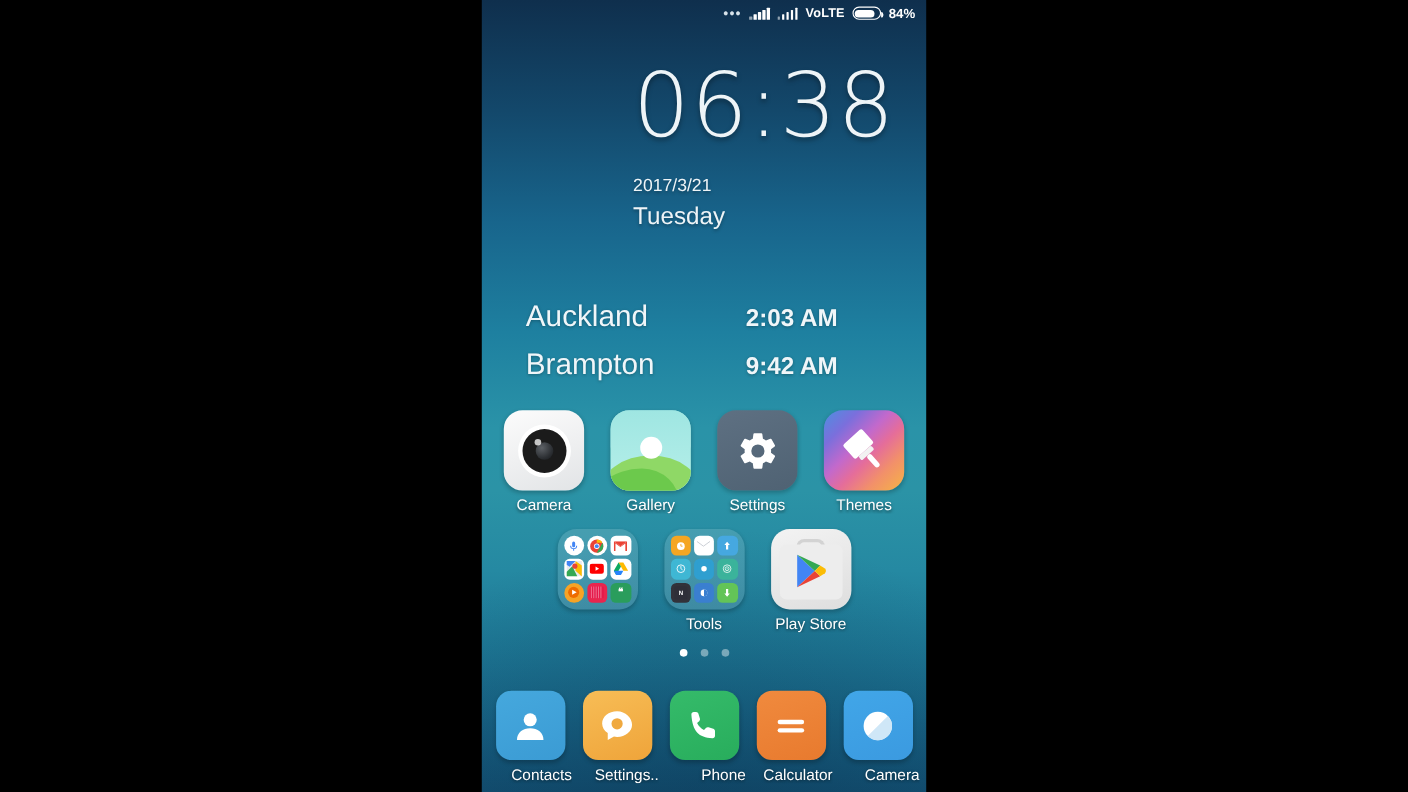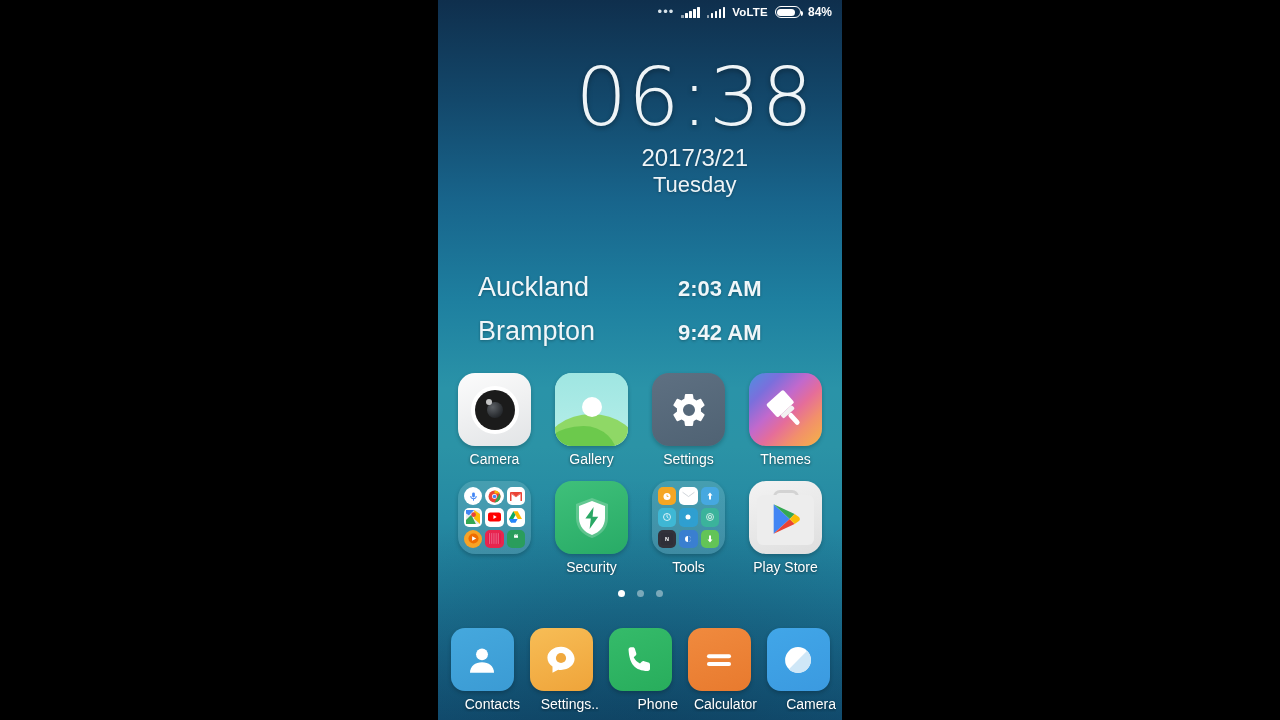--- a/index.html
+++ b/index.html
@@ -119,38 +119,38 @@
     background: #ffffff;
     border-radius: 0 2px 2px 0;
   }
   .batt-pct { font-size: 12px; font-weight: bold; color:#fff; }
 
   
   .clock-widget {
     position: absolute;
     top: 56px;
     right: 28px;
-    text-align: center;
+    text-align: left;
     z-index: 5;
   }
   .clock-time {
     font-size: 81px;
     line-height: 82px;
     color: #eef4f7;
     font-weight: 300;
     letter-spacing: 1px;
     text-shadow: 0 2px 5px rgba(0,0,0,0.35);
     font-family: "DejaVu Sans", sans-serif;
   }
   .clock-date {
-    font-size: 24px;
+    font-size: 16px;
     line-height: 28px;
     color: #eef4f7;
     font-weight: 300;
-    margin-top: 6px;
+    margin-top: 18px;
     text-shadow: 0 1px 3px rgba(0,0,0,0.3);
   }
   .clock-day {
     font-size: 22px;
     line-height: 26px;
     color: #eef4f7;
     font-weight: 300;
     text-shadow: 0 1px 3px rgba(0,0,0,0.3);
   }
 
@@ -504,30 +504,20 @@
                   <path d="M3 0v20M7 0v20M11 0v20M15 0v20M19 0v20" stroke="#fff" stroke-width="1.2" opacity=".55"></path>
                 </svg>
             </span>
             <span class="mini" style="background:#2a9d5c">
               <span class="mini-glyph">❝</span>
             </span>
           </div>
           <div class="app-label"></div>
         </div>
 
-        <div class="app">
-          <div class="app-icon ic-security">
-            <svg class="shield" width="42" height="44" viewBox="0 0 42 44">
-              <path d="M21 2l16 6v14c0 10-7 17-16 20C12 39 5 32 5 22V8z" fill="#ffffff" opacity=".22"></path>
-              <path d="M21 5l13 5v12c0 8.4-5.7 14.4-13 17-7.3-2.6-13-8.6-13-17V10z" fill="#ffffff"></path>
-              <path d="M22.6 11l-8.2 11.5h5.4L18.6 33l8.6-12.3h-5.6z" fill="#2aa865"></path>
-            </svg>
-          </div>
-          <div class="app-label">Security</div>
-        </div>
 
         <div class="app">
           <div class="app-icon folder">
             <span class="mini" style="background:#f5a623">
               <svg width="12" height="12" viewBox="0 0 24 24">
                   <rect width="24" height="24" rx="4" fill="#f5a623"></rect>
                   <circle cx="12" cy="13" r="7" fill="#fff"></circle>
                   <path d="M12 9v4h3" stroke="#f5a623" stroke-width="1.6" fill="none"></path>
                 </svg>
             </span>

